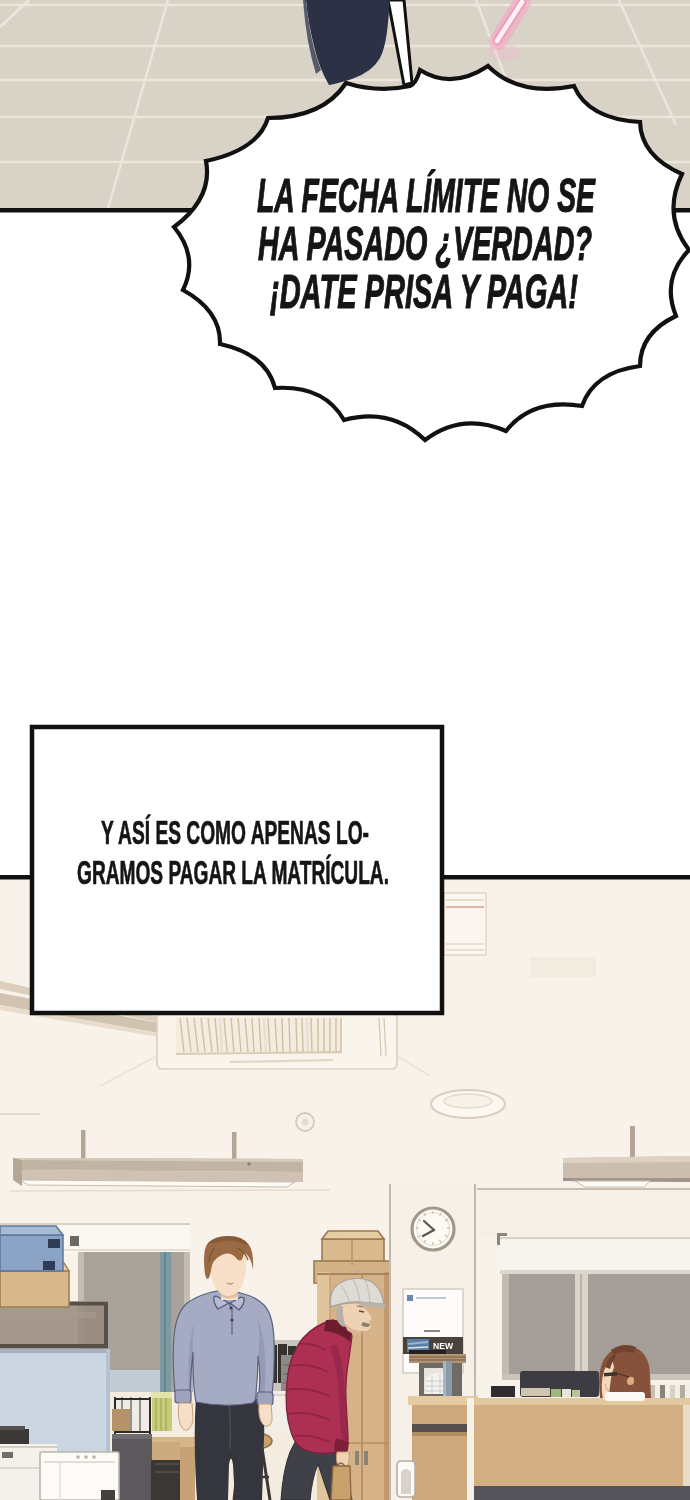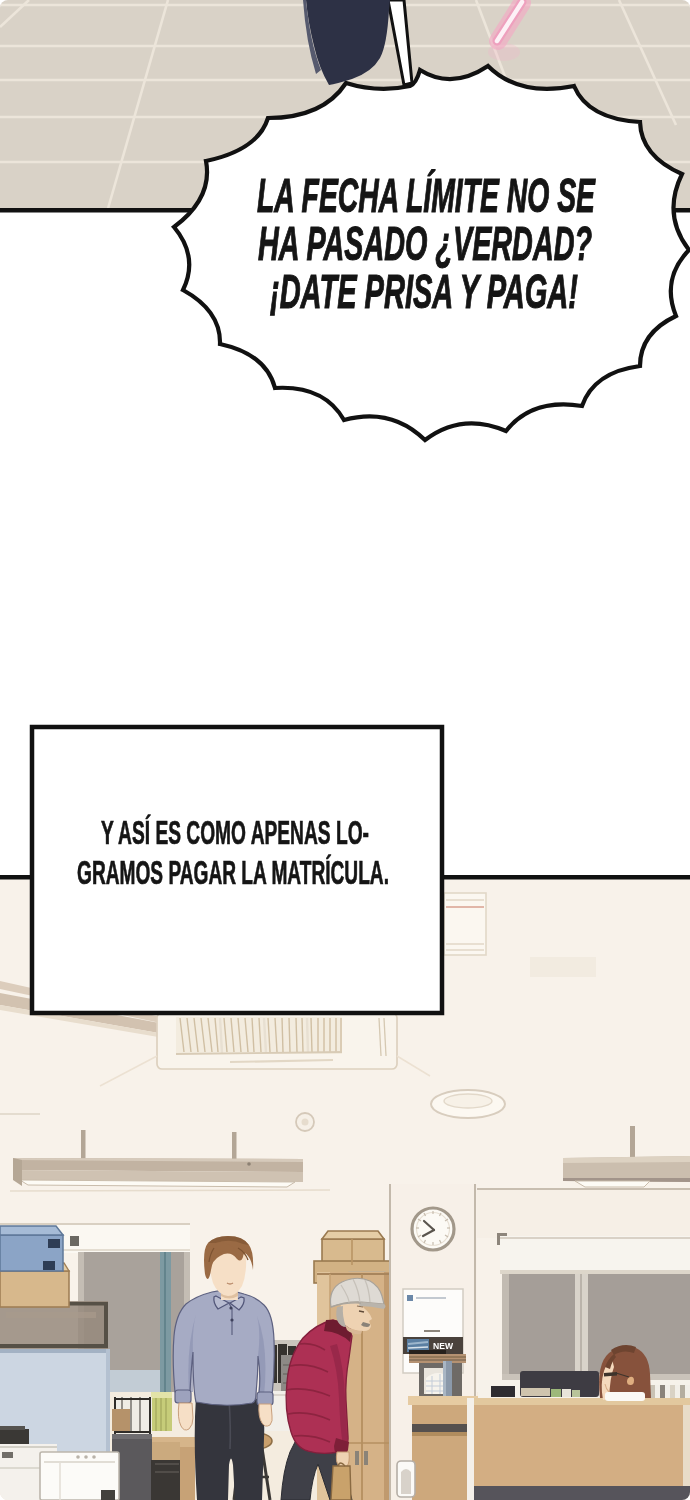--- a/index.html
+++ b/index.html
@@ -1,15 +1,15 @@
 <!DOCTYPE html>
 <html><head><meta charset="utf-8">
 <style>
 html,body{margin:0;padding:0;background:#fff;}
-#page{position:relative;width:690px;height:1500px;overflow:hidden;background:#fff;border-radius:8px;}
+#page{position:relative;width:690px;height:1500px;overflow:hidden;background:#fff;}
 svg{display:block}
 text{font-family:"Liberation Sans",sans-serif;}
 </style></head>
 <body>
 <div id="page">
 <svg width="690" height="1500" viewBox="0 0 690 1500">
 
 <rect x="0" y="0" width="690" height="212" fill="#d9d2c7"></rect>
 <g stroke="#ece5da" stroke-width="2.6" fill="none">
 <line x1="0" y1="5" x2="690" y2="5"></line>

